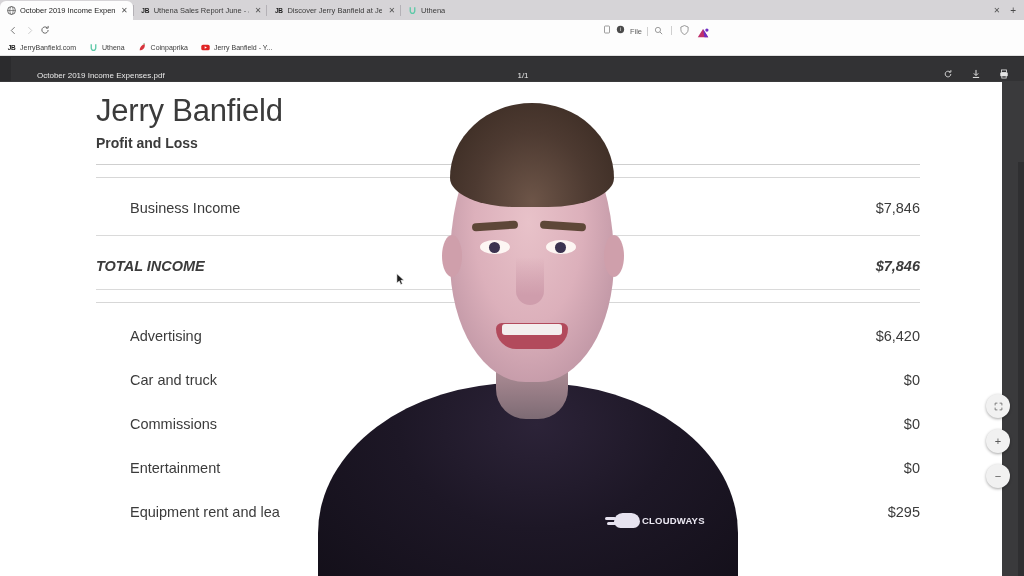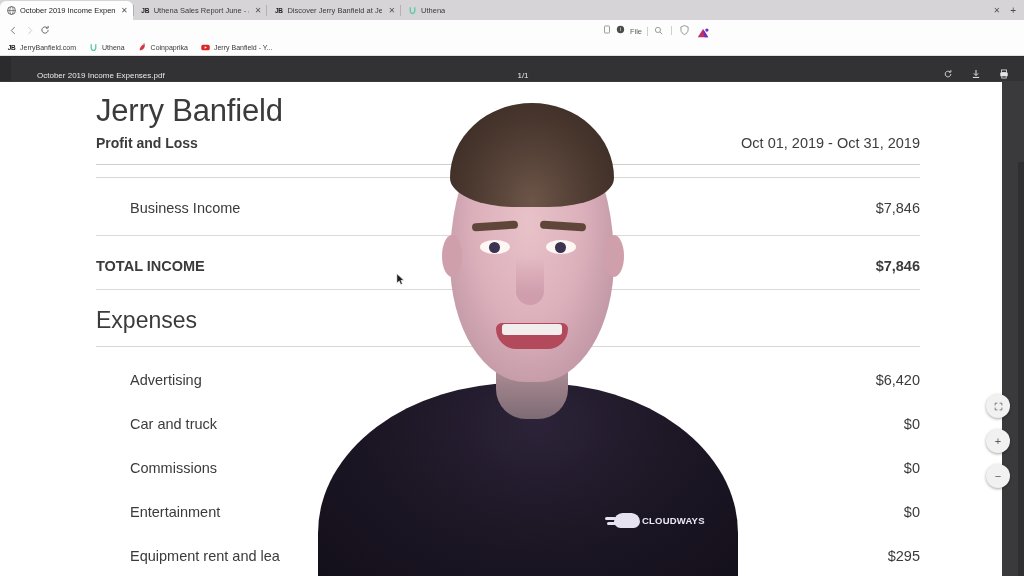--- a/index.html
+++ b/index.html
@@ -102,21 +102,21 @@
   .hr { height: 1px; background: #d7d7d7; margin-top: 13px; }
   .hr.thick { background: #cfcfcf; }
 
   .sec-head { font-size: 23px; color: #3b3b3b; font-weight: 400; margin-top: 17px; }
 
   .row {
     display: flex; justify-content: space-between; align-items: baseline;
     font-size: 14.5px; color: #3b3b3b; padding: 6.5px 0 6.5px 34px;
   }
   .row .amt { font-variant-numeric: tabular-nums; margin-top: 15px; }
-  .row.total { font-weight: bold; padding-left: 0; font-size: 14.5px; }
+  .row.total { font-weight: bold; padding-left: 0; font-size: 14.5px; font-style: italic; }
   .rule { height: 1px; background: #dadada; }
 
   
   .cam { position: absolute; left: 0; top: 12px; width: 1024px; height: 576px; pointer-events: none; }
   .person { position: absolute; left: 318px; top: 95px; width: 420px; height: 481px; }
   .torso {
     position: absolute; left: 0px; top: 276px; width: 420px; height: 205px;
     background: radial-gradient(ellipse at 52% 20%, #2c2338 0%, #1d1726 45%, #130f19 100%);
     border-radius: 200px 200px 0 0 / 150px 150px 0 0;
   }
@@ -350,42 +350,40 @@
 
   <div class="pdf-stage">
     <div class="pdf-page">
       <div class="doc">
         <div class="doc-inner">
 
           <div class="doc-title">Jerry Banfield</div>
 
           <div class="doc-sub-row">
             <div class="doc-sub">Profit and Loss</div>
-            <div class="doc-range">Oct 01, 2019 - Oct 31, 2019</div>
           </div>
 
           <div class="hr thick"></div>
 
           <div class="hr" style="margin-top:12px"></div>
 
           <div class="row">
             <span>Business Income</span>
             <span class="amt">$7,846</span>
           </div>
 
           <div class="rule" style="margin-top:13px"></div>
 
           <div class="row total">
             <span>TOTAL INCOME</span>
             <span class="amt">$7,846</span>
           </div>
 
           <div class="rule" style="margin-top:9px"></div>
 
-          <div class="sec-head">Expenses</div>
           <div class="hr" style="margin-top:12px"></div>
 
           <div class="row" style="padding-top:10px">
             <span>Advertising</span>
             <span class="amt">$6,420</span>
           </div>
           <div class="row">
             <span>Car and truck</span>
             <span class="amt">$0</span>
           </div>

